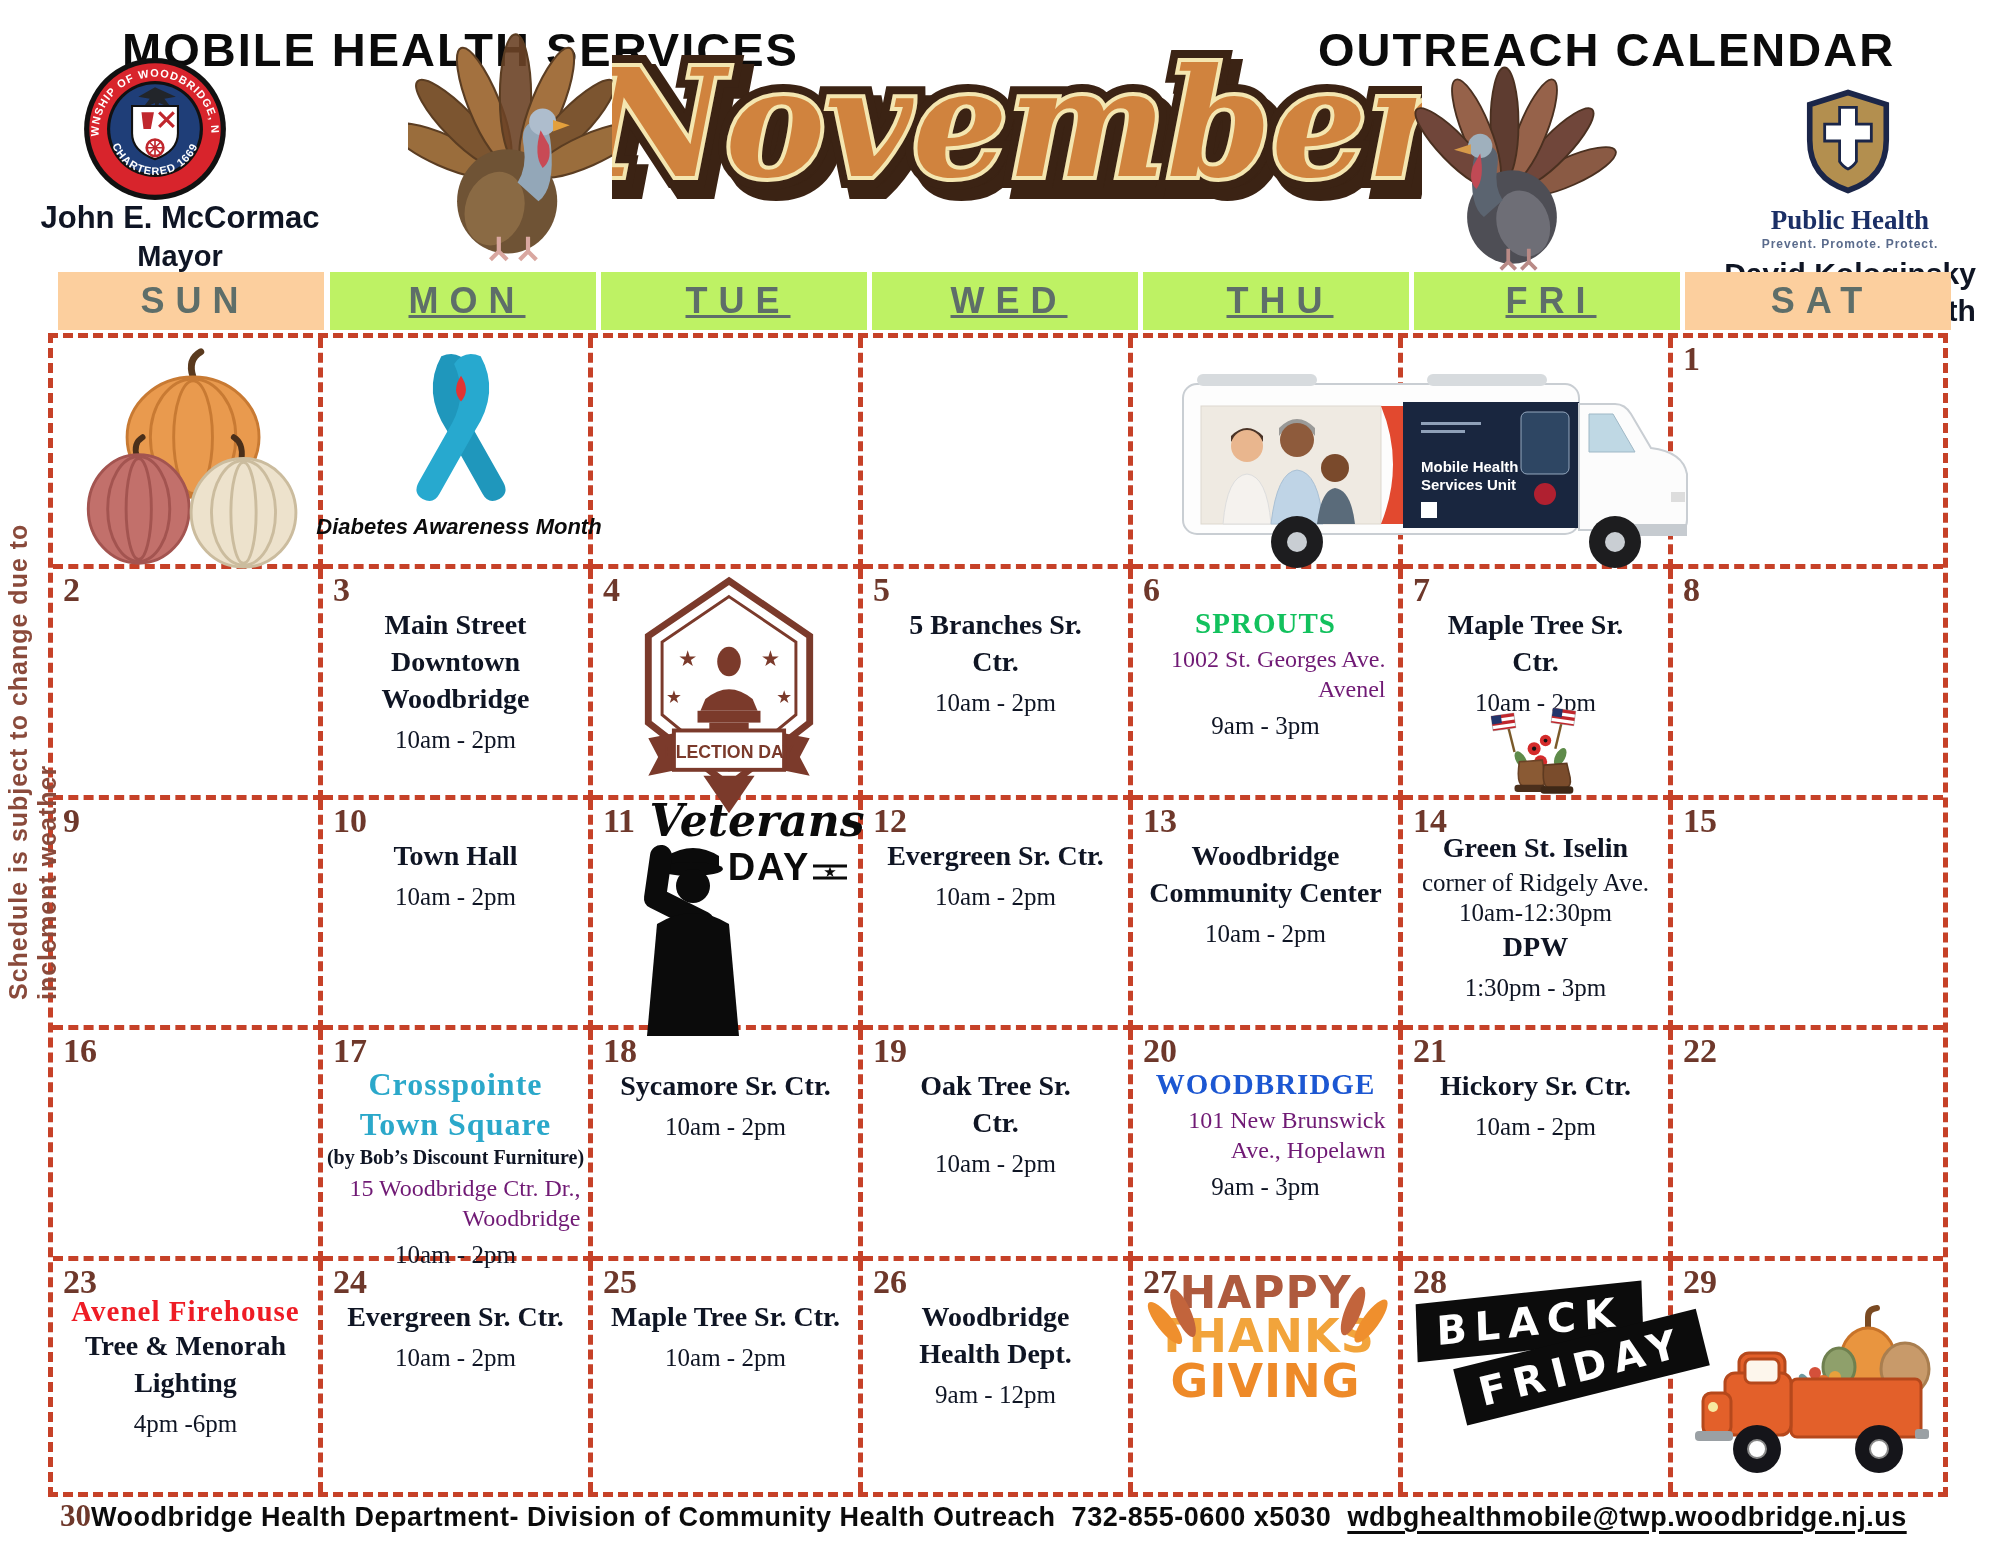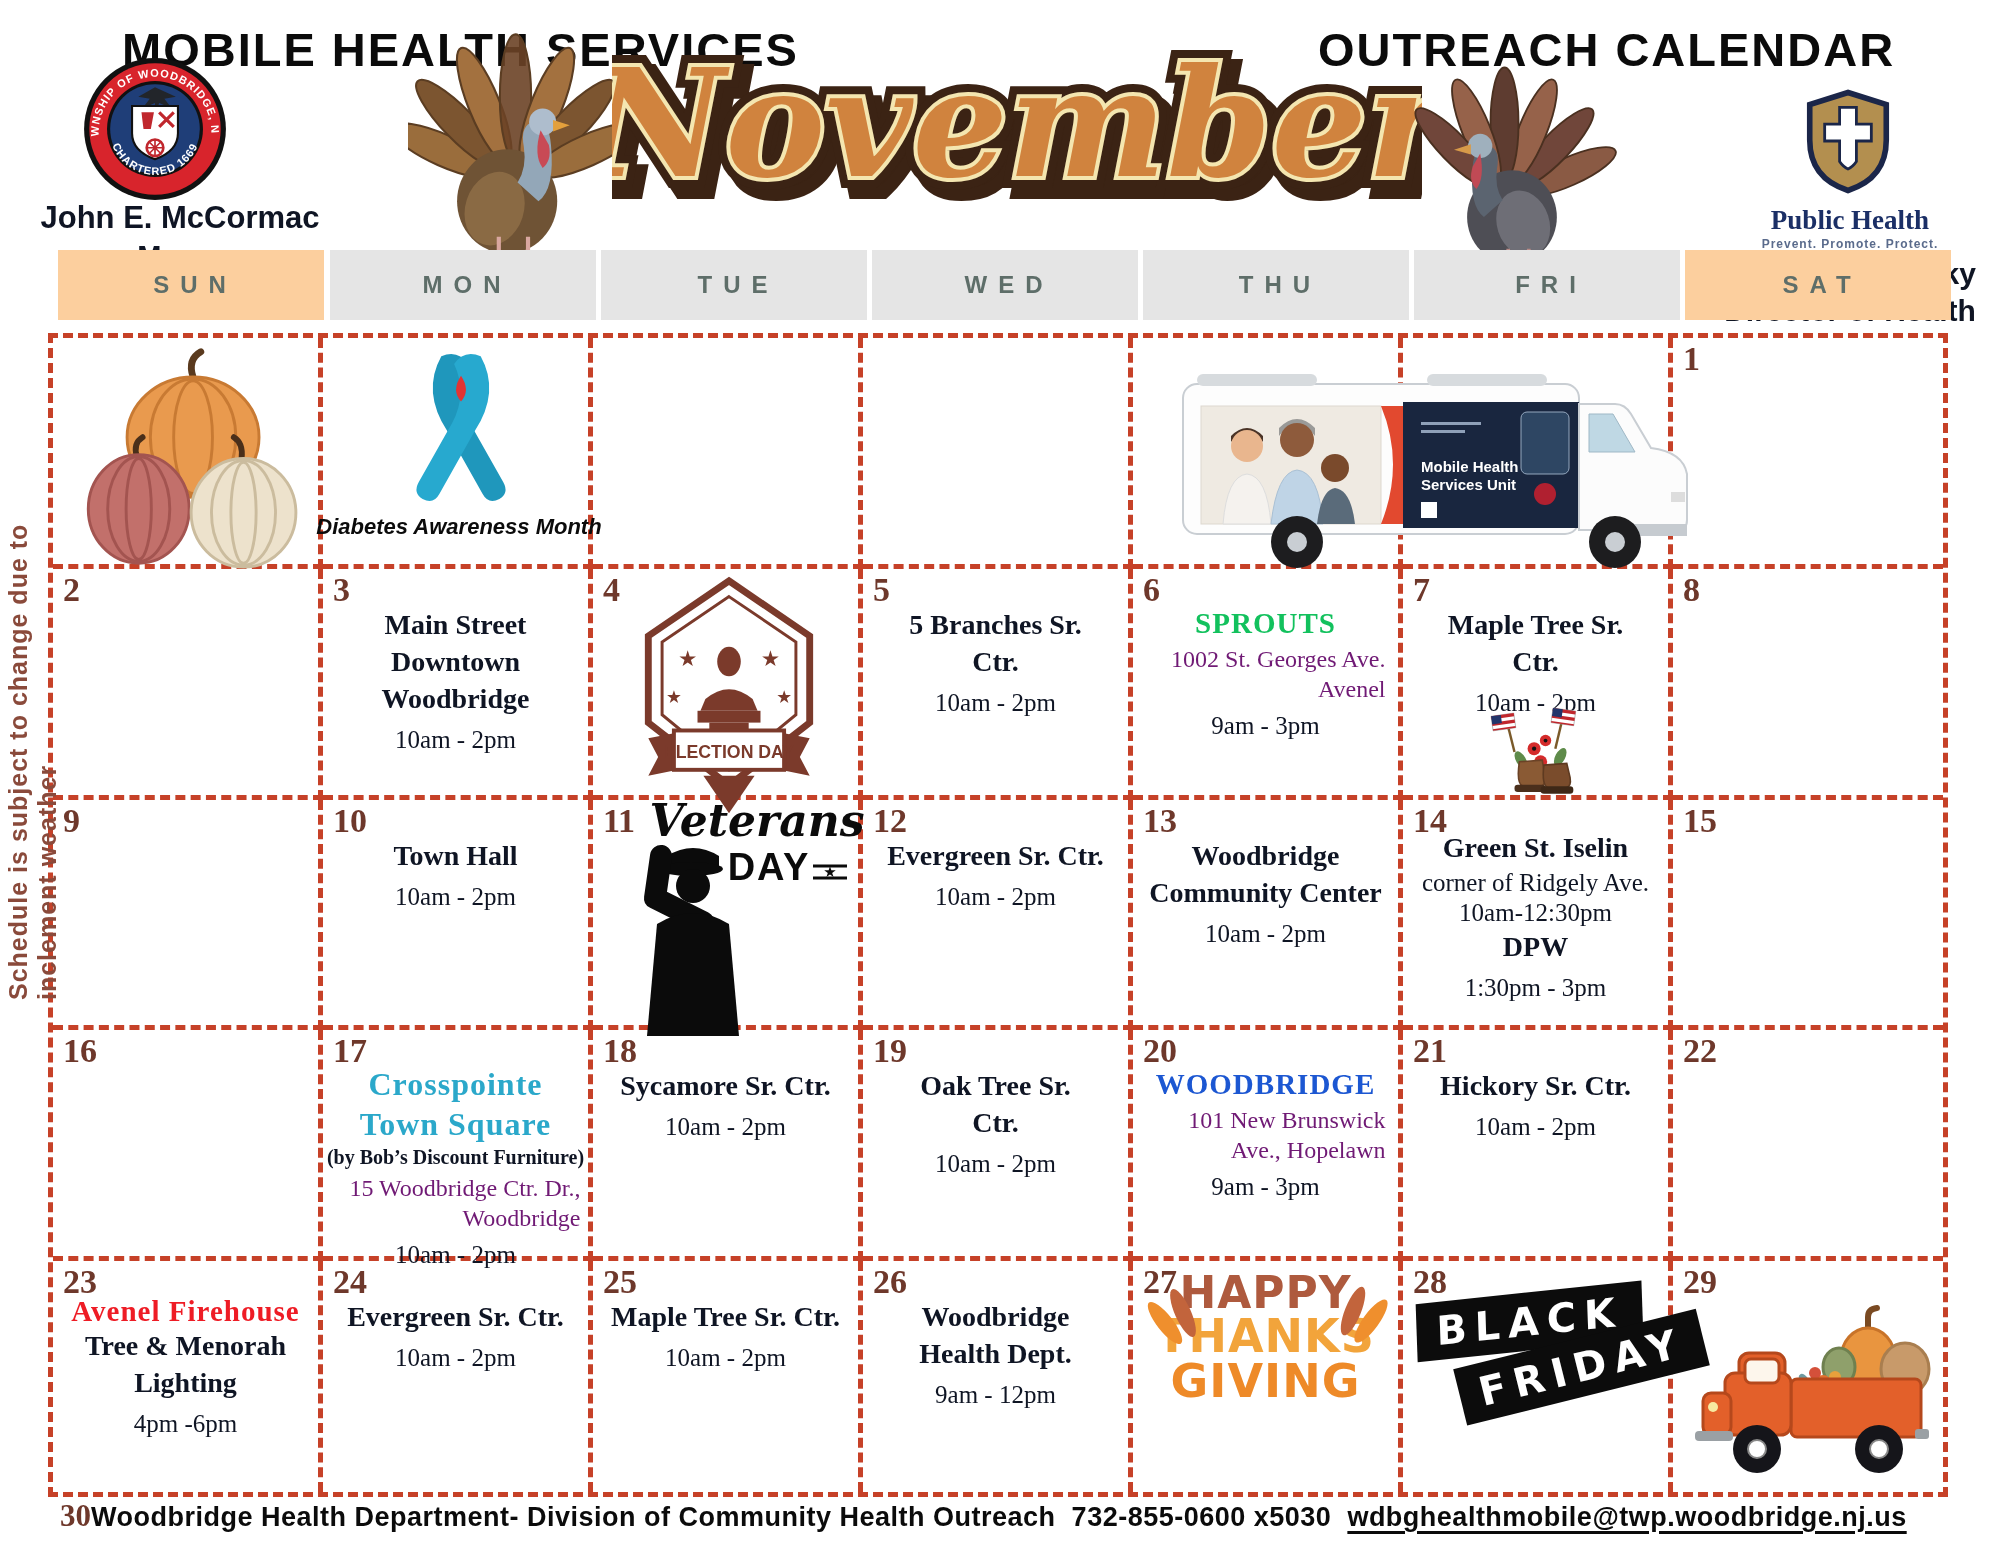--- a/index.html
+++ b/index.html
@@ -20,24 +20,24 @@
   .director-name{font-size:30px;font-weight:800;margin-top:6px;}
   .director-title{font-size:30px;font-weight:800;margin-top:3px;}
   .seal{position:absolute;left:82px;top:56px;width:146px;height:146px;}
   .ph-shield{position:absolute;left:1806px;top:88px;width:84px;height:106px;}
   .turkey{position:absolute;}
   .turkey-left{left:408px;top:26px;width:215px;height:240px;}
   .turkey-right{left:1392px;top:60px;width:225px;height:215px;}
   .nov-script{position:absolute;left:612px;top:18px;width:810px;height:245px;}
 
   
-  .daytab{position:absolute;top:250px;height:70px;display:flex;align-items:center;justify-content:center;
-          font-weight:800;font-size:24px;letter-spacing:11px;color:#5e6e69;padding-left:8px;}
+  .daytab{position:absolute;top:272px;height:58px;display:flex;align-items:center;justify-content:center;
+          font-weight:800;font-size:36px;letter-spacing:11px;color:#5e6e69;padding-left:8px;}
   .tab-peach{background:#fccf9e;}
-  .tab-taupe{background:#e5e5e5;}
+  .tab-taupe{background:#bef264;text-decoration:underline;}
 
   
   .grid{position:absolute;left:48px;top:333px;width:1900px;height:1164px;box-sizing:border-box;
         border:5px dashed #c64128;display:grid;grid-template-columns:repeat(7,1fr);
         grid-template-rows:repeat(5,1fr);}
   .cell{position:relative;box-sizing:border-box;border-right:5px dashed #c64128;border-bottom:5px dashed #c64128;
         overflow:visible;}
   .cell:nth-child(7n){border-right:none;}
   .cell:nth-child(n+29){border-bottom:none;}
   .num{position:absolute;left:10px;top:2px;font-family:"Liberation Serif",serif;font-weight:700;

